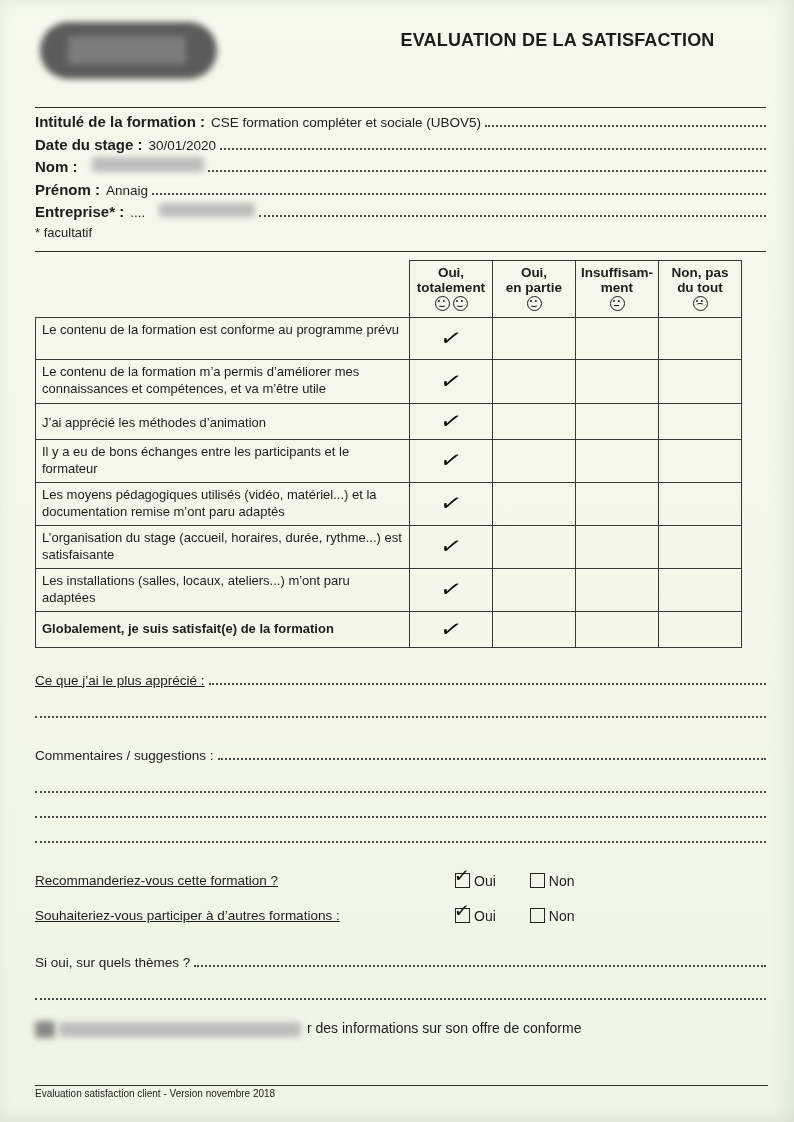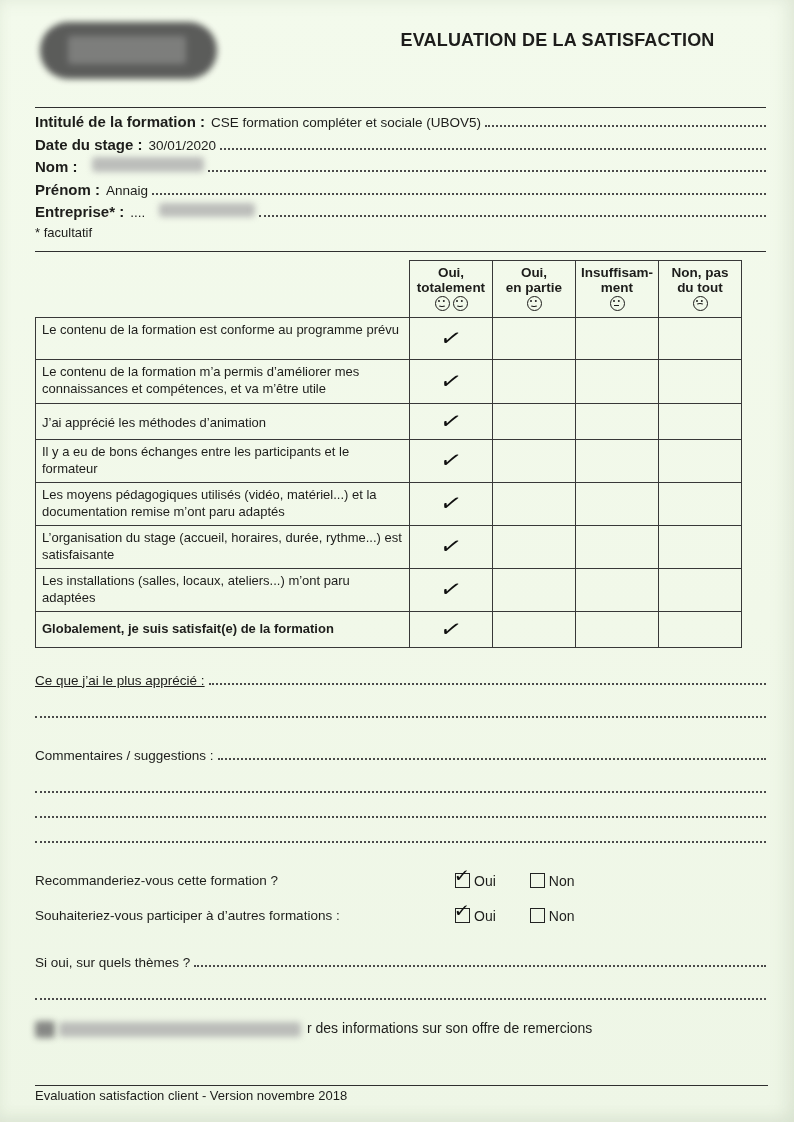--- a/index.html
+++ b/index.html
@@ -53,32 +53,32 @@
   .face-neutral::after{content:"";position:absolute;left:3.2px;top:8.8px;width:5px;border-top:1.1px solid #1d1d1b;}
   .face-frown::after{content:"";position:absolute;left:2.6px;top:6.8px;width:5.6px;height:4.4px;
         border:1px solid transparent;border-top-color:#1d1d1b;border-radius:50%;}
 
   
   .qline{display:flex;align-items:baseline;font-size:13.5px;height:23px;}
   .dotline{height:23px;border-bottom:2px dotted #4a4a4a;}
 
   
   .ynline{display:flex;align-items:center;font-size:13.5px;height:22px;}
-  .ynline .ynlbl{width:420px;}
+  .ynline .ynlbl{width:420px;text-decoration:underline;}
   .cbgroup{display:flex;align-items:center;margin-right:34px;}
   .cb{width:13px;height:13px;border:1.6px solid #222;display:inline-block;position:relative;margin-right:4px;background:transparent;}
   .cb.checked::after{content:"✓";position:absolute;left:-2px;top:-10px;font-size:19px;color:#101010;
       transform:rotate(4deg);}
   .cbtext{font-size:14px;}
 
   
   .infoline{position:relative;height:20px;font-size:14px;margin-top:20px;}
 
   .footer{position:absolute;left:35px;right:26px;top:1085px;border-top:1.6px solid #2f2f2f;
-          font-size:13px;padding-top:2px;}
+          font-size:10px;padding-top:2px;}
 </style>
 </head>
 <body>
 
 <div class="page">
   <div class="content">
 
     <div class="hdr">
       <div class="logo-blob"></div>
       <div class="title">EVALUATION DE LA SATISFACTION</div>
@@ -250,21 +250,21 @@
 
     <div class="qline" style="margin-top:25px;">
       <span>Si oui, sur quels thèmes ?</span>
       <span class="dots"></span>
     </div>
     <div class="dotline"></div>
 
     <div class="infoline">
       <span class="blur-blob" style="position:absolute;left:0;top:1px;width:20px;height:17px;background:#6d6d6d;"></span>
       <span class="blur-blob" style="position:absolute;left:24px;top:2px;width:242px;height:15px;"></span>
-      <span style="margin-left:272px;">r des informations sur son offre de remercions</span>
+      <span style="margin-left:272px;">r des informations sur son offre de conforme</span>
     </div>
 
   </div>
 
   <div class="footer">
     <span>Evaluation satisfaction client - Version novembre 2018</span>
   </div>
 </div>
 
 </body></html>

